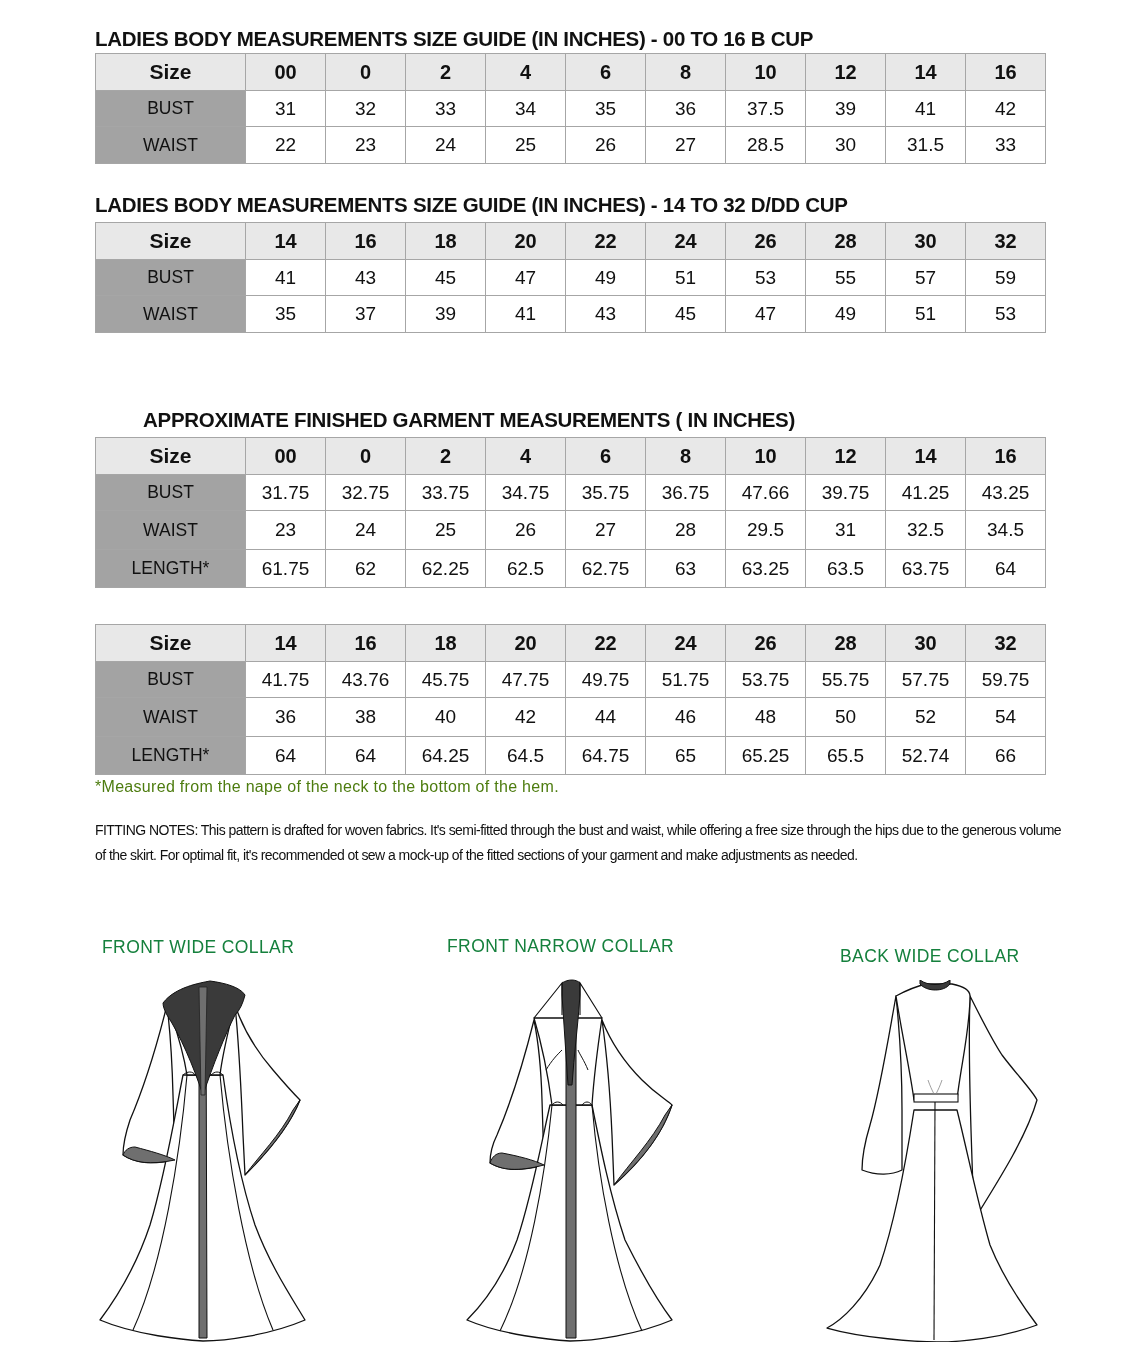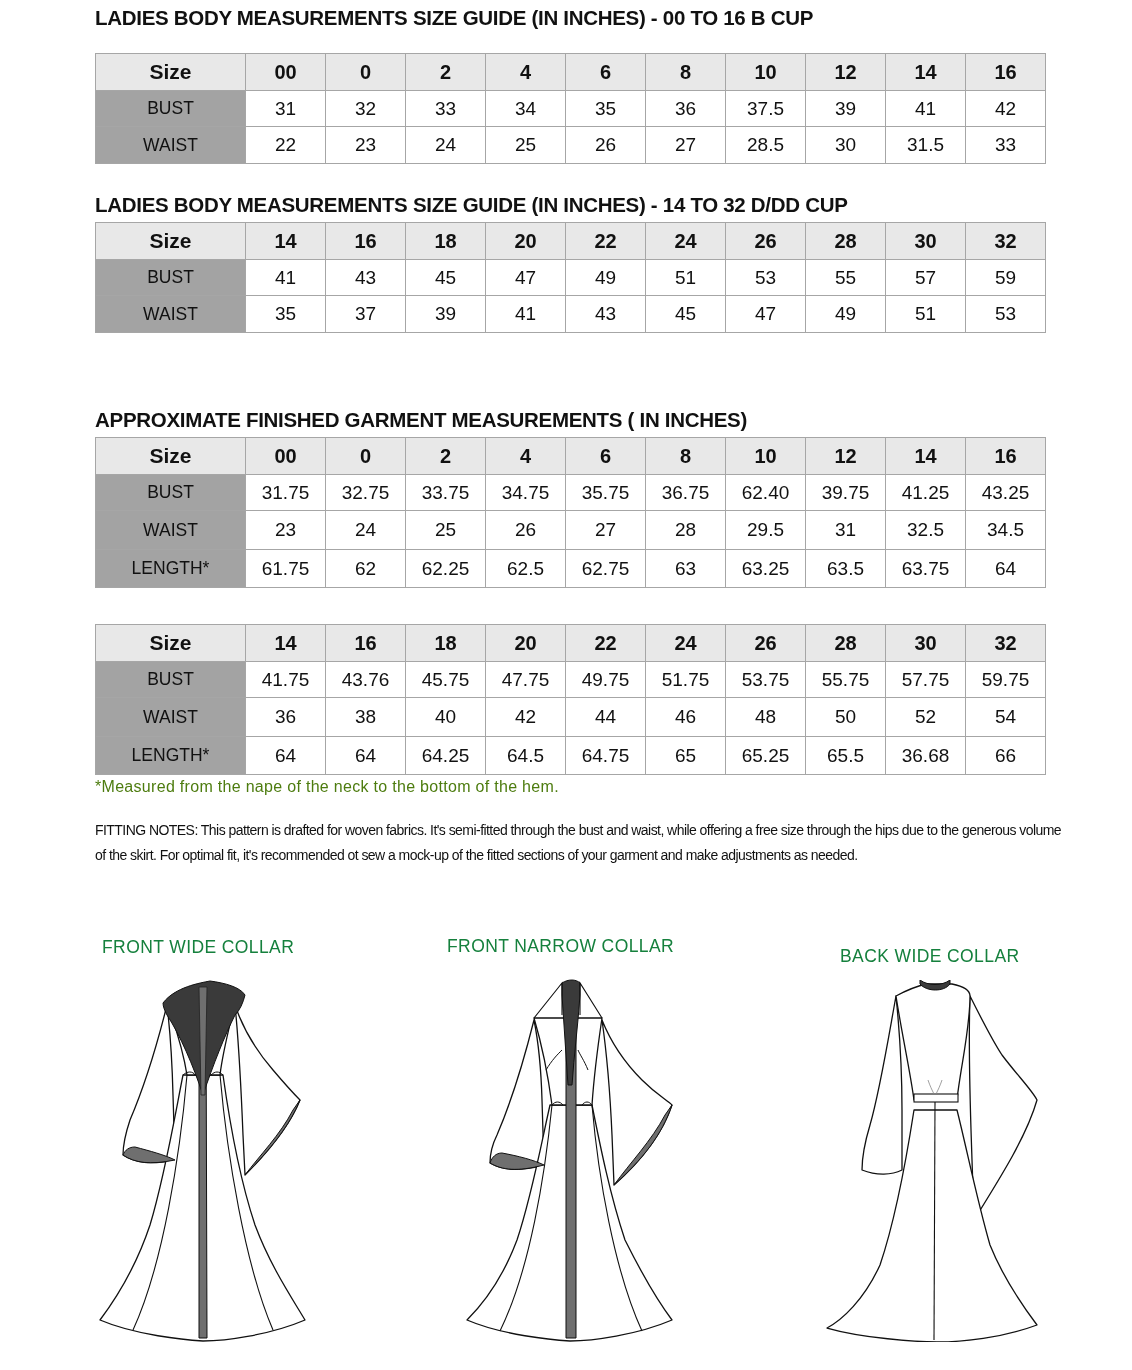--- a/index.html
+++ b/index.html
@@ -41,21 +41,21 @@
   }
 
   .illus-label {
     position: absolute; font-size: 17.5px; color: #15803d; letter-spacing: 0.4px; white-space: nowrap;
   }
   .illus { position: absolute; }
 </style>
 </head>
 <body>
 
-<div class="section-title" style="top:6px;">LADIES BODY MEASUREMENTS SIZE GUIDE (IN INCHES) - 00 TO 16 B CUP</div>
+<div class="section-title" style="top:27px;">LADIES BODY MEASUREMENTS SIZE GUIDE (IN INCHES) - 00 TO 16 B CUP</div>
 <table class="size-table t1" style="top:53px;">
   <colgroup>
       <col class="label-col">
       <col class="val-col">
       <col class="val-col">
       <col class="val-col">
       <col class="val-col">
       <col class="val-col">
       <col class="val-col">
       <col class="val-col">
@@ -157,21 +157,21 @@
     <td>43</td>
     <td>45</td>
     <td>47</td>
     <td>49</td>
     <td>51</td>
     <td>53</td>
   </tr>
 </tbody>
   </table>
 
-<div class="section-title" style="top:408px;">APPROXIMATE FINISHED GARMENT MEASUREMENTS ( IN INCHES)</div>
+<div class="section-title" style="top:408px;margin-left:48px;">APPROXIMATE FINISHED GARMENT MEASUREMENTS ( IN INCHES)</div>
 <table class="size-table t3" style="top:437px;">
   <colgroup>
       <col class="label-col">
       <col class="val-col">
       <col class="val-col">
       <col class="val-col">
       <col class="val-col">
       <col class="val-col">
       <col class="val-col">
       <col class="val-col">
@@ -194,21 +194,21 @@
     <th>16</th>
   </tr>
   <tr style="height:36px;">
     <td class="row-label">BUST</td>
     <td>31.75</td>
     <td>32.75</td>
     <td>33.75</td>
     <td>34.75</td>
     <td>35.75</td>
     <td>36.75</td>
-    <td>62.40</td>
+    <td>47.66</td>
     <td>39.75</td>
     <td>41.25</td>
     <td>43.25</td>
   </tr>
   <tr style="height:39px;">
     <td class="row-label">WAIST</td>
     <td>23</td>
     <td>24</td>
     <td>25</td>
     <td>26</td>
@@ -292,21 +292,21 @@
   <tr style="height:38px;">
     <td class="row-label">LENGTH*</td>
     <td>64</td>
     <td>64</td>
     <td>64.25</td>
     <td>64.5</td>
     <td>64.75</td>
     <td>65</td>
     <td>65.25</td>
     <td>65.5</td>
-    <td>36.68</td>
+    <td>52.74</td>
     <td>66</td>
   </tr>
 </tbody>
   </table>
 
 <div class="footnote">*Measured from the nape of the neck to the bottom of the hem.</div>
 <div class="fitting">FITTING NOTES: This pattern is drafted for woven fabrics. It's semi-fitted through the bust and waist, while offering a free size through the hips due to the generous volume of the skirt. For optimal fit, it's recommended ot sew a mock-up of the fitted sections of your garment and make adjustments as needed.</div>
 
 <div class="illus-label" style="left:102px; top:937px;">FRONT WIDE COLLAR</div>
 <div class="illus-label" style="left:447px; top:936px;">FRONT NARROW COLLAR</div>

